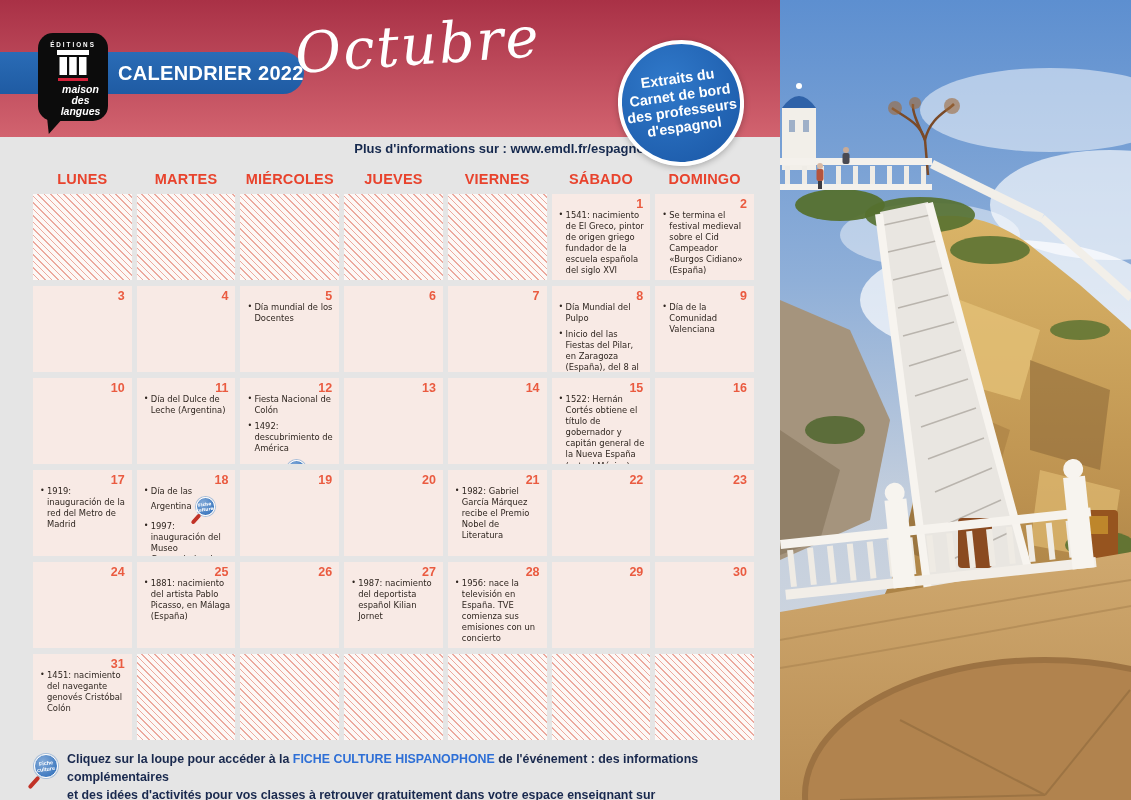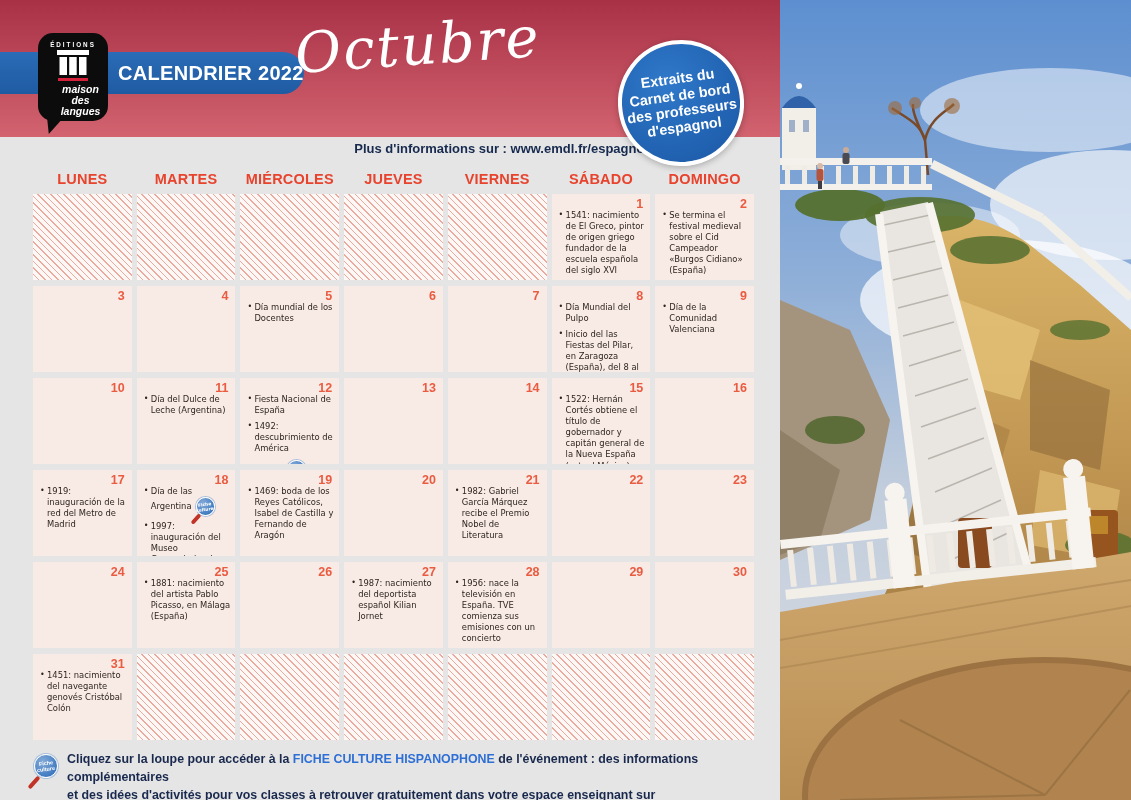--- a/index.html
+++ b/index.html
@@ -153,21 +153,21 @@
         </div>
         <div class="cell">
           <span class="num">10</span>
         </div>
         <div class="cell">
           <span class="num">11</span>
           <div class="ev"><span>Día del Dulce de Leche (Argentina)</span></div>
         </div>
         <div class="cell">
           <span class="num">12</span>
-          <div class="ev"><span>Fiesta Nacional de España</span></div>
+          <div class="ev"><span>Fiesta Nacional de Colón</span></div>
           <div class="ev"><span>1492: descubrimiento de América</span></div>
           <div class="loupe-row"><span class="loupe s"><span class="lens">
                 <i>Fiche</i>
               </span></span></div>
         </div>
         <div class="cell">
           <span class="num">13</span>
         </div>
         <div class="cell">
           <span class="num">14</span>
@@ -186,21 +186,20 @@
         <div class="cell">
           <span class="num">18</span>
           <div class="ev"><span>Día de las Argentina</span><span class="loupe s"><span class="lens">
                 <i>Fiche</i>
                 <i>culture</i>
               </span><span class="handle"></span></span></div>
           <div class="ev"><span>1997: inauguración del Museo Guggenheim de Bilbao (España)</span></div>
         </div>
         <div class="cell">
           <span class="num">19</span>
-          <div class="ev"><span>1469: boda de los Reyes Católicos, Isabel de Castilla y Fernando de Aragón</span></div>
         </div>
         <div class="cell">
           <span class="num">20</span>
         </div>
         <div class="cell">
           <span class="num">21</span>
           <div class="ev"><span>1982: Gabriel García Márquez recibe el Premio Nobel de Literatura</span></div>
         </div>
         <div class="cell">
           <span class="num">22</span>

